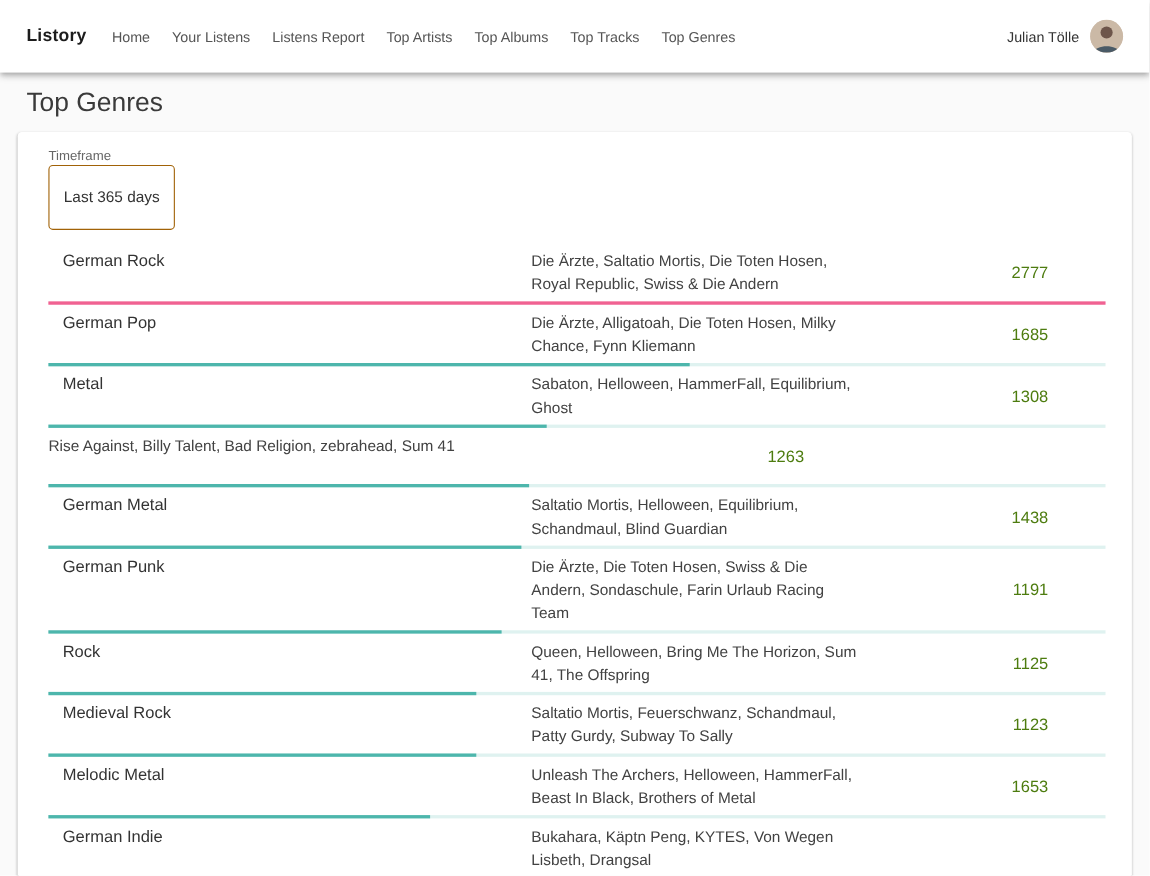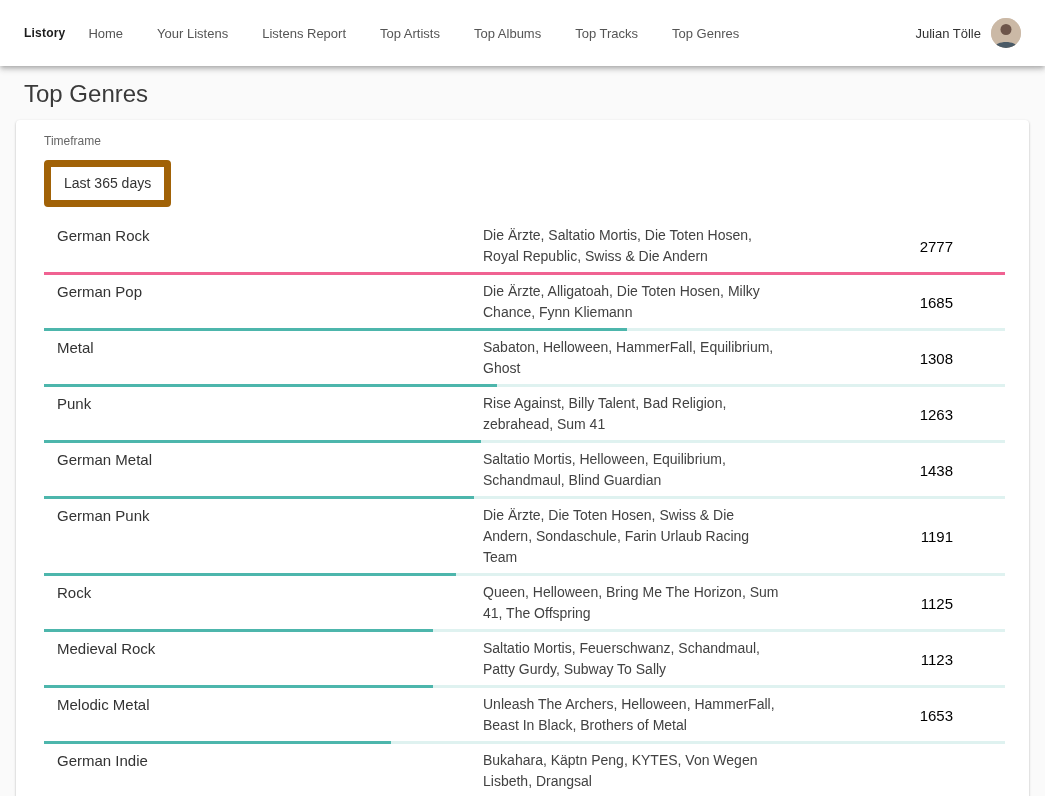--- a/index.html
+++ b/index.html
@@ -14,28 +14,28 @@
     height: 66px;
     background: #ffffff;
     display: flex;
     align-items: center;
     padding: 0 24px;
     box-shadow: 0 2px 4px -1px rgba(0,0,0,.2), 0 4px 5px 0 rgba(0,0,0,.12), 0 1px 10px 0 rgba(0,0,0,.10);
     position: relative;
     z-index: 5;
   }
   .logo {
-    font-size: 12px;
+    font-size: 16px;
     font-weight: 700;
     color: #1c1c1c;
     margin-right: 14px;
     cursor: pointer;
     letter-spacing: .2px;
   }
-  nav { display: flex; align-items: center; gap: 16px; }
+  nav { display: flex; align-items: center; gap: 2px; }
   .nav-item {
     border: none; background: none; cursor: pointer;
     font-family: inherit;
     font-size: 13px;
     color: #555;
     padding: 7px 9px;
     border-radius: 4px;
     white-space: nowrap;
   }
   .right { margin-left: auto; display: flex; align-items: center; gap: 10px; cursor: pointer; }
@@ -58,27 +58,27 @@
     background: #fff;
     border-radius: 4px;
     box-shadow: 0 1px 3px rgba(0,0,0,.12), 0 1px 2px rgba(0,0,0,.18);
     padding: 14px 24px 0 28px;
     min-height: 700px;
   }
   .tf-label {
     display: block;
     font-size: 12px;
     color: #666;
-    margin: 0 0 12px 0;
+    margin: 0 0 2px 0;
   }
   .tf-select {
     display: inline-block;
-    border: 7px solid #a16207;
+    border: 1px solid #a16207;
     border-radius: 4px;
-    padding: 8px 13px;
+    padding: 20px 13px;
     font-size: 14px;
     color: #333;
     cursor: pointer;
     background: #fff;
     line-height: 17px;
   }
   
   .genre-table { margin-top: 12px; }
   .row {
     display: grid;
@@ -98,21 +98,21 @@
   .artists {
     font-size: 14px;
     color: #424242;
     line-height: 21px;
   }
   .count {
     align-self: center;
     text-align: right;
     padding-right: 52px;
     font-size: 15px;
-    color: #000000;
+    color: #4d7c0f;
   }
   .bar-track {
     position: absolute;
     left: 0; right: 0; bottom: 0;
     height: 3px;
     opacity: .18;
   }
   .bar {
     position: absolute;
     left: 0; bottom: 0;
@@ -170,21 +170,20 @@
           <div class="bar" style="background: rgb(77, 182, 172); width: 60.68%;"></div>
         </div>
         <div class="row">
           <div class="genre">Metal</div>
           <div class="artists">Sabaton, Helloween, HammerFall, Equilibrium, Ghost</div>
           <div class="count">1308</div>
           <div class="bar-track" style="background: rgb(77, 182, 172);"></div>
           <div class="bar" style="background: rgb(77, 182, 172); width: 47.1%;"></div>
         </div>
         <div class="row">
-          <div class="genre">Punk</div>
           <div class="artists">Rise Against, Billy Talent, Bad Religion, zebrahead, Sum 41</div>
           <div class="count">1263</div>
           <div class="bar-track" style="background: rgb(77, 182, 172);"></div>
           <div class="bar" style="background: rgb(77, 182, 172); width: 45.48%;"></div>
         </div>
         <div class="row">
           <div class="genre">German Metal</div>
           <div class="artists">Saltatio Mortis, Helloween, Equilibrium, Schandmaul, Blind Guardian</div>
           <div class="count">1438</div>
           <div class="bar-track" style="background: rgb(77, 182, 172);"></div>

